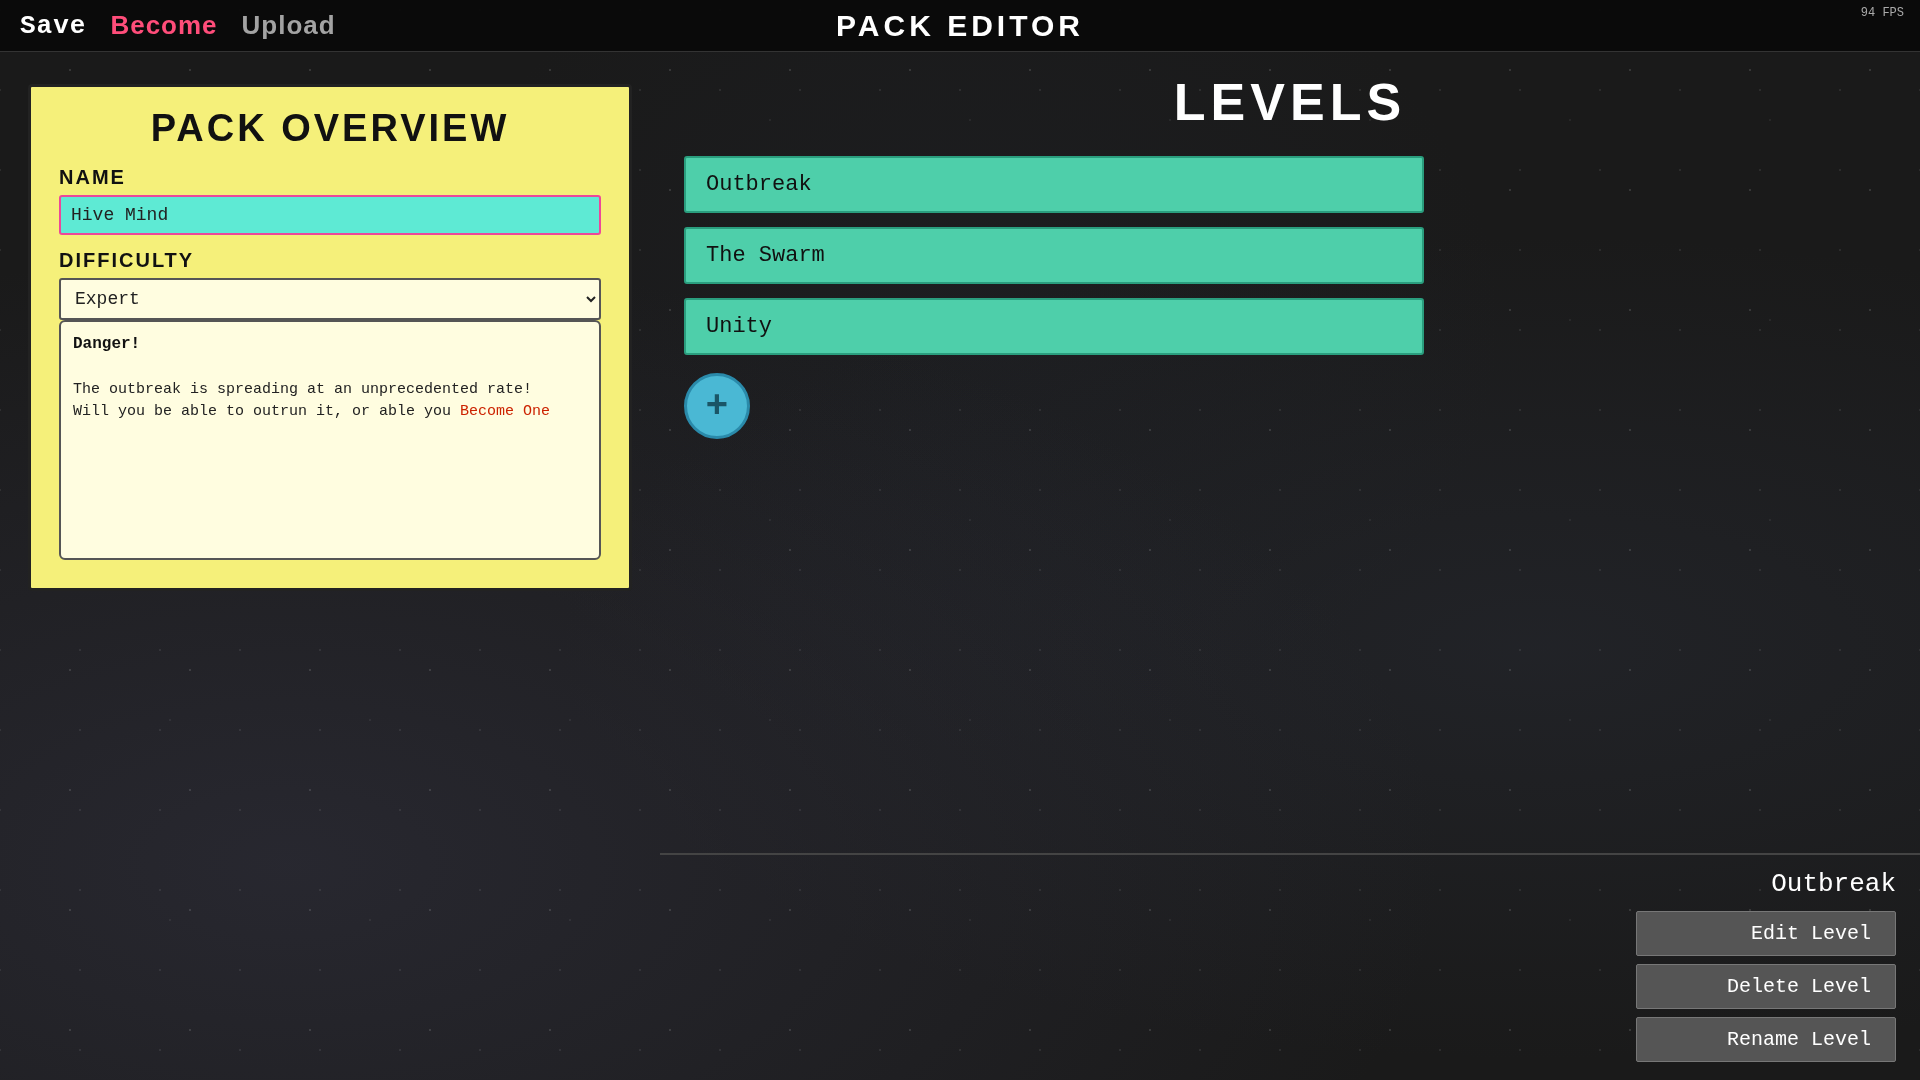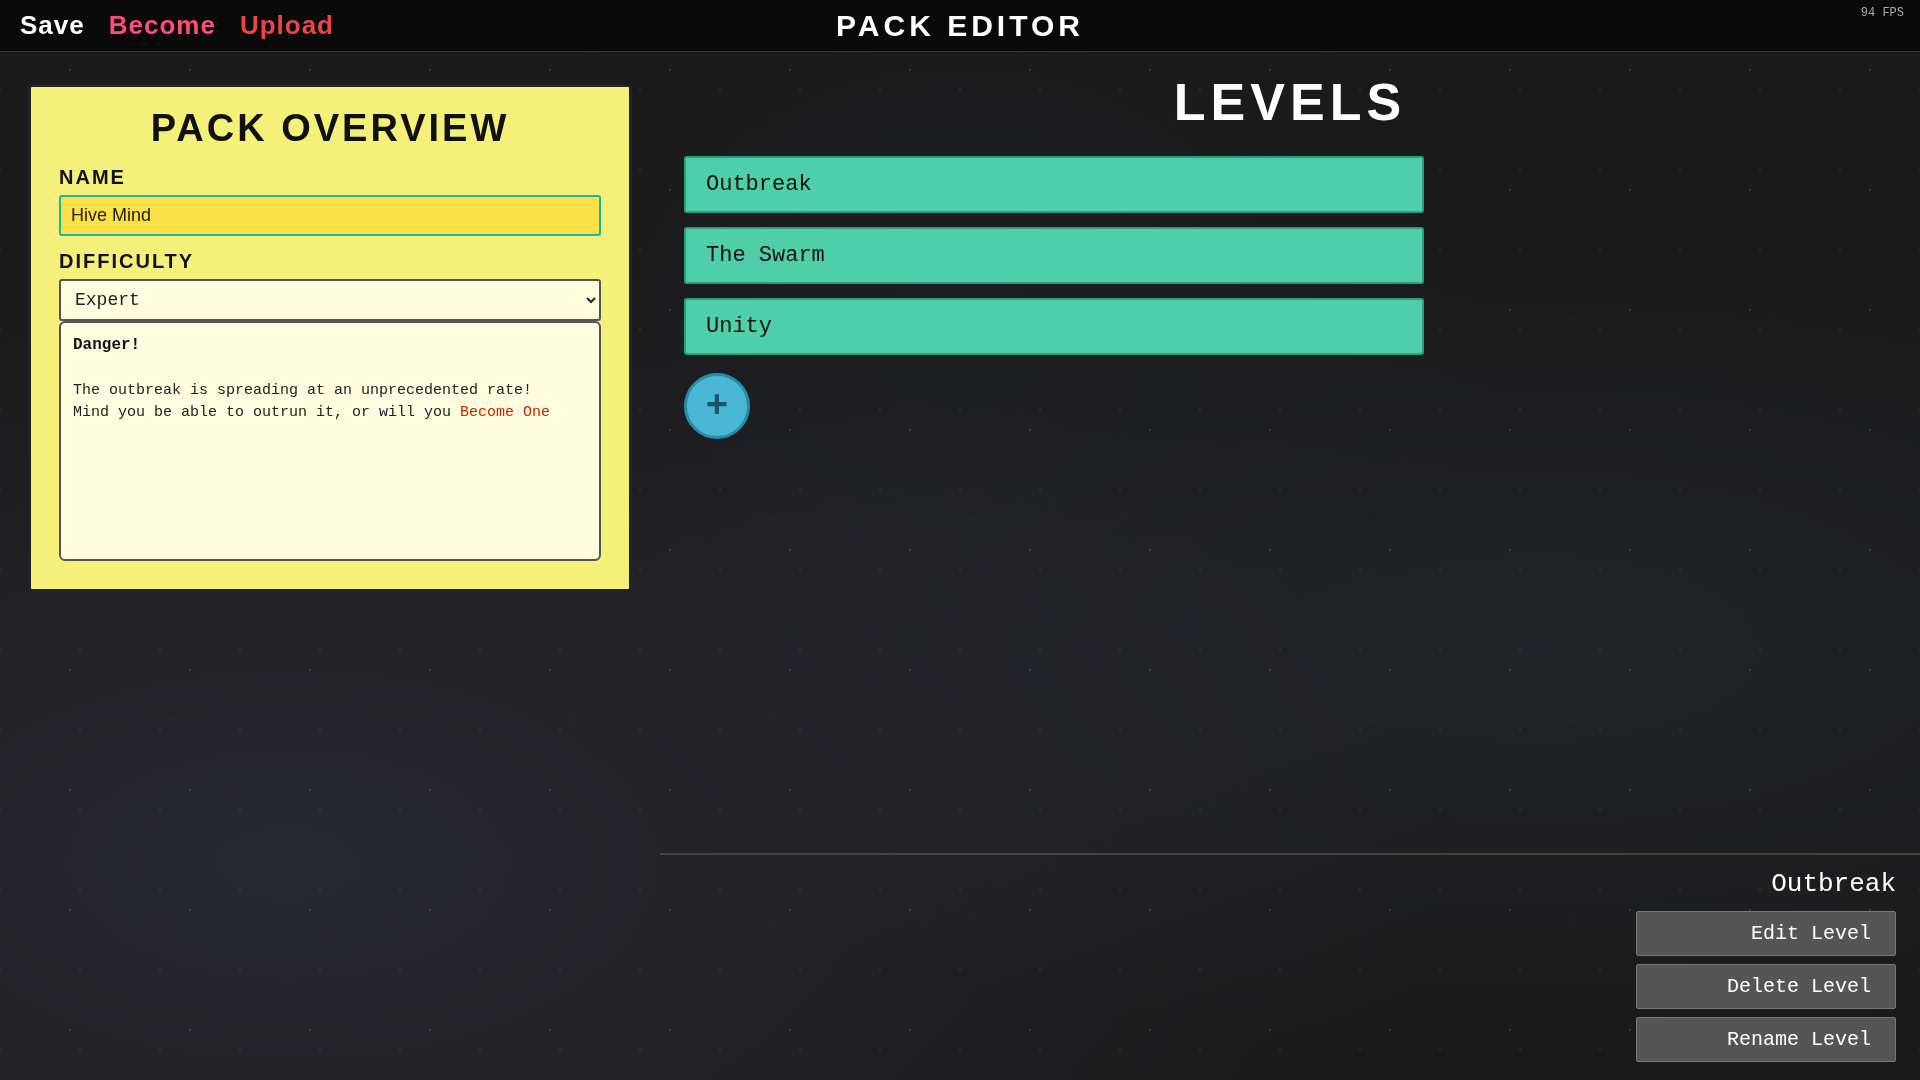--- a/index.html
+++ b/index.html
@@ -53,23 +53,23 @@
 
     .top-btn {
       font-family: 'Arial Black', 'Arial', sans-serif;
       font-size: 26px;
       font-weight: 900;
       cursor: pointer;
       user-select: none;
       letter-spacing: 1px;
     }
 
-    .top-btn-save { color: #ffffff; }
+    .top-btn-save { color: #ffffff; font-family: Liberation Mono, monospace; }
     .top-btn-discard { color: #ff4d7a; }
-    .top-btn-upload { color: #ef4444; }
+    .top-btn-upload { color: #a3a3a3; }
 
     #top-bar-title {
       position: absolute;
       left: 50%;
       transform: translateX(-50%);
       font-family: 'Arial Black', 'Arial', sans-serif;
       font-size: 30px;
       font-weight: 900;
       color: #ffffff;
       letter-spacing: 4px;
@@ -123,27 +123,27 @@
       font-weight: 900;
       color: #111;
       letter-spacing: 2px;
       text-transform: uppercase;
       margin-bottom: 6px;
       margin-top: 14px;
     }
 
     .text-input {
       width: 100%;
-      background: #fde047;
-      border: 2px solid #14b8a6;
+      background: #5eead4;
+      border: 2px solid #ec4899;
       border-radius: 3px;
       padding: 8px 10px;
       font-size: 18px;
       color: #222;
-      font-family: Liberation Sans, sans-serif;
+      font-family: Liberation Mono, monospace;
       outline: none;
     }
 
     .select-input {
       width: 100%;
       background: #fffde0;
       border: 2px solid #555;
       border-radius: 3px;
       padding: 8px 10px;
       font-size: 18px;
@@ -305,21 +305,21 @@
       <input class="text-input" type="text" value="Hive Mind" placeholder="Pack name" style="">
 
       <div class="field-label">DIFFICULTY</div>
       <select class="select-input">
       <option value="Easy">Easy</option><option value="Normal">Normal</option><option value="Hard">Hard</option><option value="Expert" selected="">Expert</option><option value="Master">Master</option></select>
 
       <div class="description-textarea" contenteditable="true" style="">
         <div class="desc-danger">Danger!</div>
         <br>
         <span class="desc-normal">The outbreak is spreading at an unprecedented rate!</span><br>
-        <span class="desc-normal">Mind you be able to outrun it, or will you </span><span class="desc-red">Become One</span>
+        <span class="desc-normal">Will you be able to outrun it, or able you </span><span class="desc-red">Become One</span>
       </div>
 
     </div>
   </div>
 
   <div id="right-panel">
 
     <div id="levels-title">LEVELS</div>
 
     <div id="levels-list">

